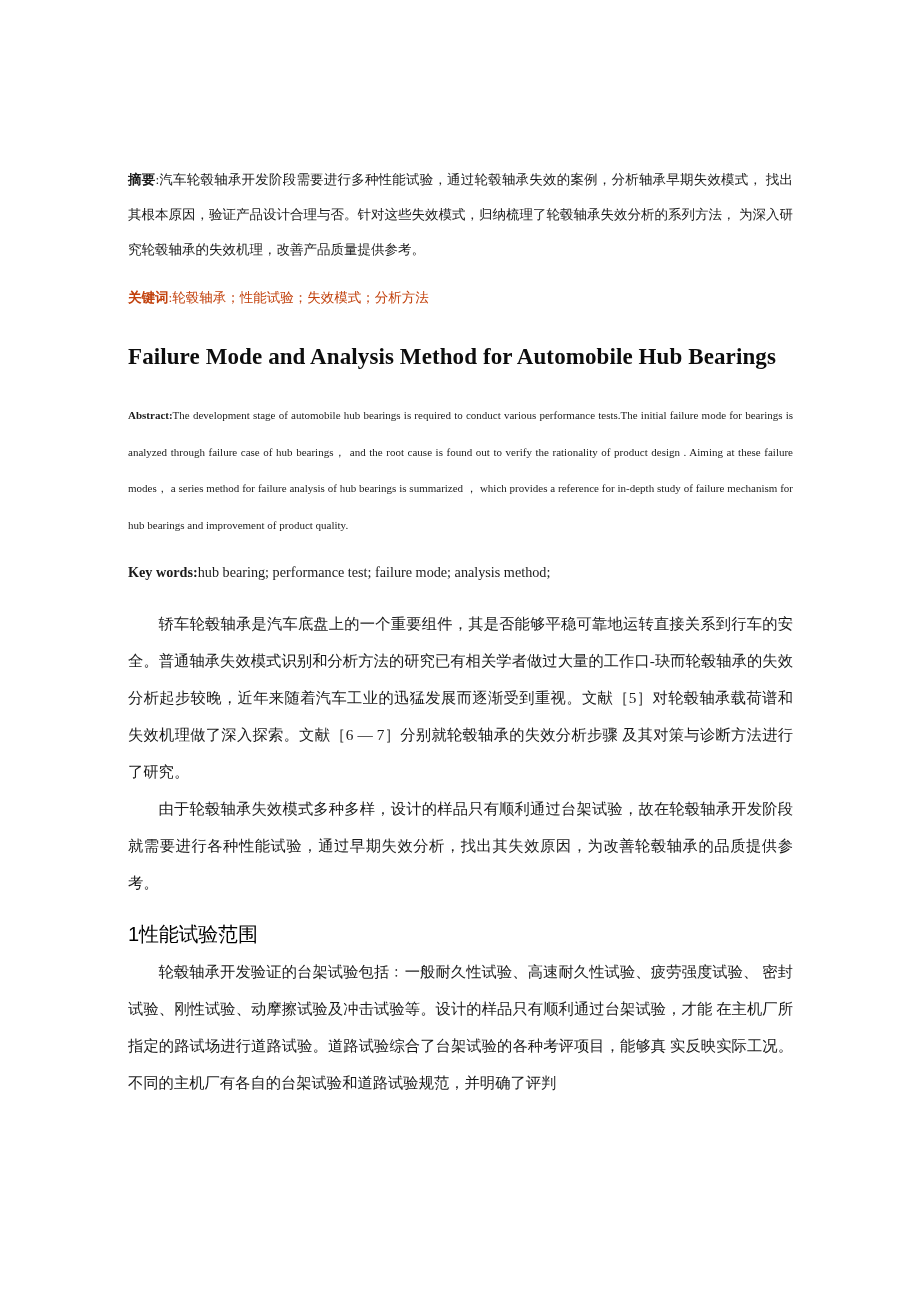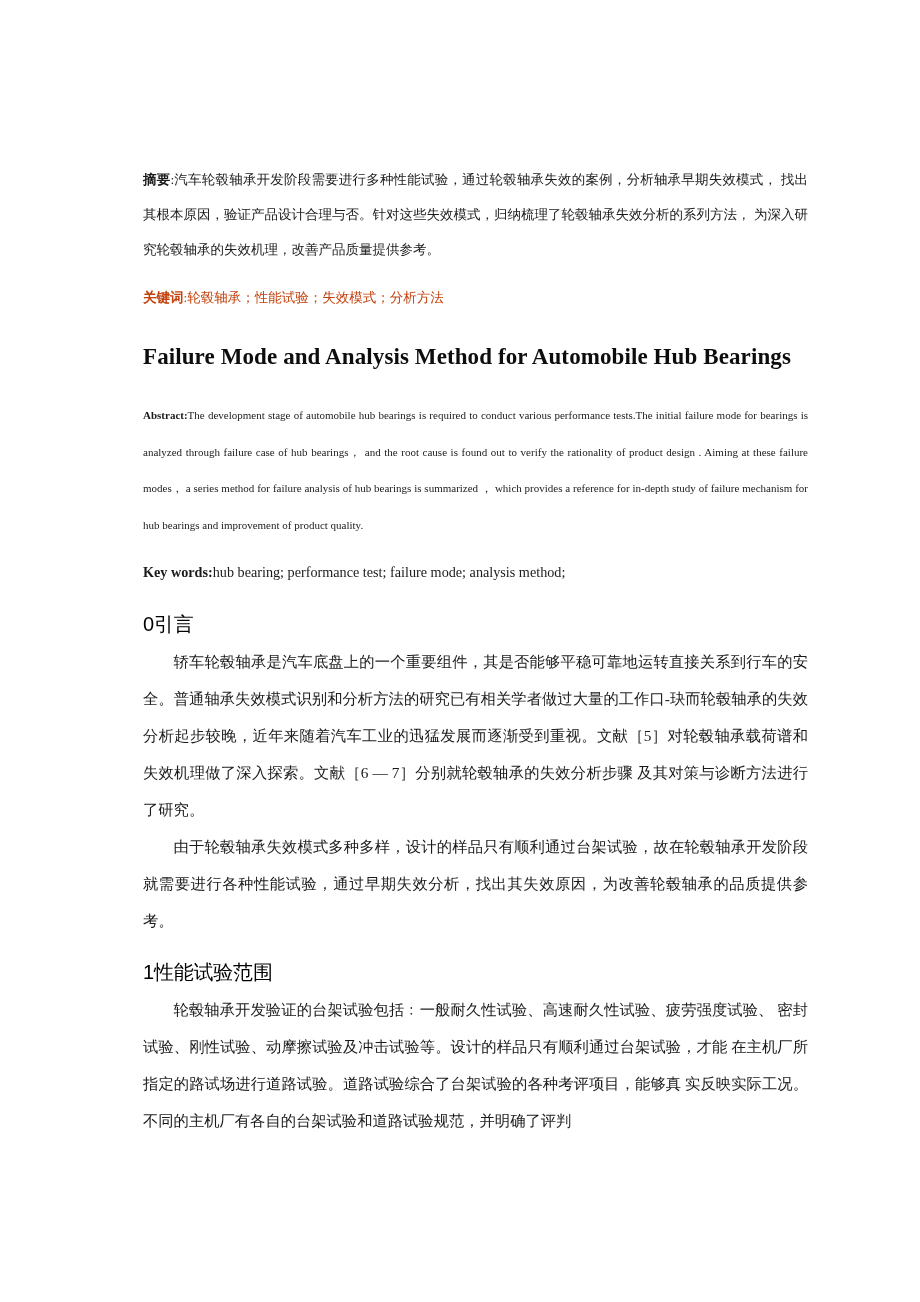--- a/index.html
+++ b/index.html
@@ -13,21 +13,21 @@
     height: 1302px;
     position: relative;
     overflow: hidden;
     font-family: "Liberation Serif", "DejaVu Serif", serif;
     color: #111111;
     -webkit-font-smoothing: antialiased;
   }
 
   .page {
     position: absolute;
-    left: 15px;
+    left: 0;
     top: 0;
     width: 862px;
     height: 1302px;
     background: #ffffff;
   }
 
   
   .content {
     position: absolute;
     left: 128px;
@@ -128,21 +128,20 @@
     <p class="cn-abstract"><span class="lead">摘要</span><span>:</span><span>汽车轮毂轴承开发阶段需要进行多种性能试验，通过轮毂轴承失效的案例，分析轴承早期失效模式， 找出其根本原因，验证产品设计合理与否。针对这些失效模式，归纳梳理了轮毂轴承失效分析的系列方法， 为深入研究轮毂轴承的失效机理，改善产品质量提供参考。</span></p>
 
     <p class="cn-keywords"><span class="lead">关键词</span><span>:</span><span>轮毂轴承；性能试验；失效模式；分析方法</span></p>
 
     <h1 class="en-title">Failure Mode and Analysis Method for Automobile Hub Bearings</h1>
 
     <p class="en-abstract"><span class="lead">Abstract:</span><span>The development stage of automobile hub bearings is required to conduct various performance tests.The initial failure mode for bearings is analyzed through failure case of hub bearings， and the root cause is found out to verify the rationality of product design .  Aiming at these failure modes， a series method for failure analysis of hub bearings is summarized ，  which provides a reference for in-depth study of failure mechanism for hub bearings and improvement of product quality.</span></p>
 
     <p class="en-keywords"><span class="lead">Key words:</span><span>hub bearing; performance test; failure mode; analysis method;</span></p>
 
-    <h2 class="section-heading">0引言</h2>
     <p class="cn-body">轿车轮毂轴承是汽车底盘上的一个重要组件，其是否能够平稳可靠地运转直接关系到行车的安全。普通轴承失效模式识别和分析方法的研究已有相关学者做过大量的工作口-玦而轮毂轴承的失效分析起步较晚，近年来随着汽车工业的迅猛发展而逐渐受到重视。文献［5］对轮毂轴承载荷谱和失效机理做了深入探索。文献［6 — 7］分别就轮毂轴承的失效分析步骤 及其对策与诊断方法进行了研究。</p>
     <p class="cn-body">由于轮毂轴承失效模式多种多样，设计的样品只有顺利通过台架试验，故在轮毂轴承开发阶段就需要进行各种性能试验，通过早期失效分析，找出其失效原因，为改善轮毂轴承的品质提供参考。</p>
 
     <h2 class="section-heading">1性能试验范围</h2>
     <p class="cn-body">轮毂轴承开发验证的台架试验包括﹕一般耐久性试验、高速耐久性试验、疲劳强度试验、 密封试验、刚性试验、动摩擦试验及冲击试验等。设计的样品只有顺利通过台架试验，才能 在主机厂所指定的路试场进行道路试验。道路试验综合了台架试验的各种考评项目，能够真 实反映实际工况。不同的主机厂有各自的台架试验和道路试验规范，并明确了评判</p>
 
   </div>
 </div>
 
 </body></html>

